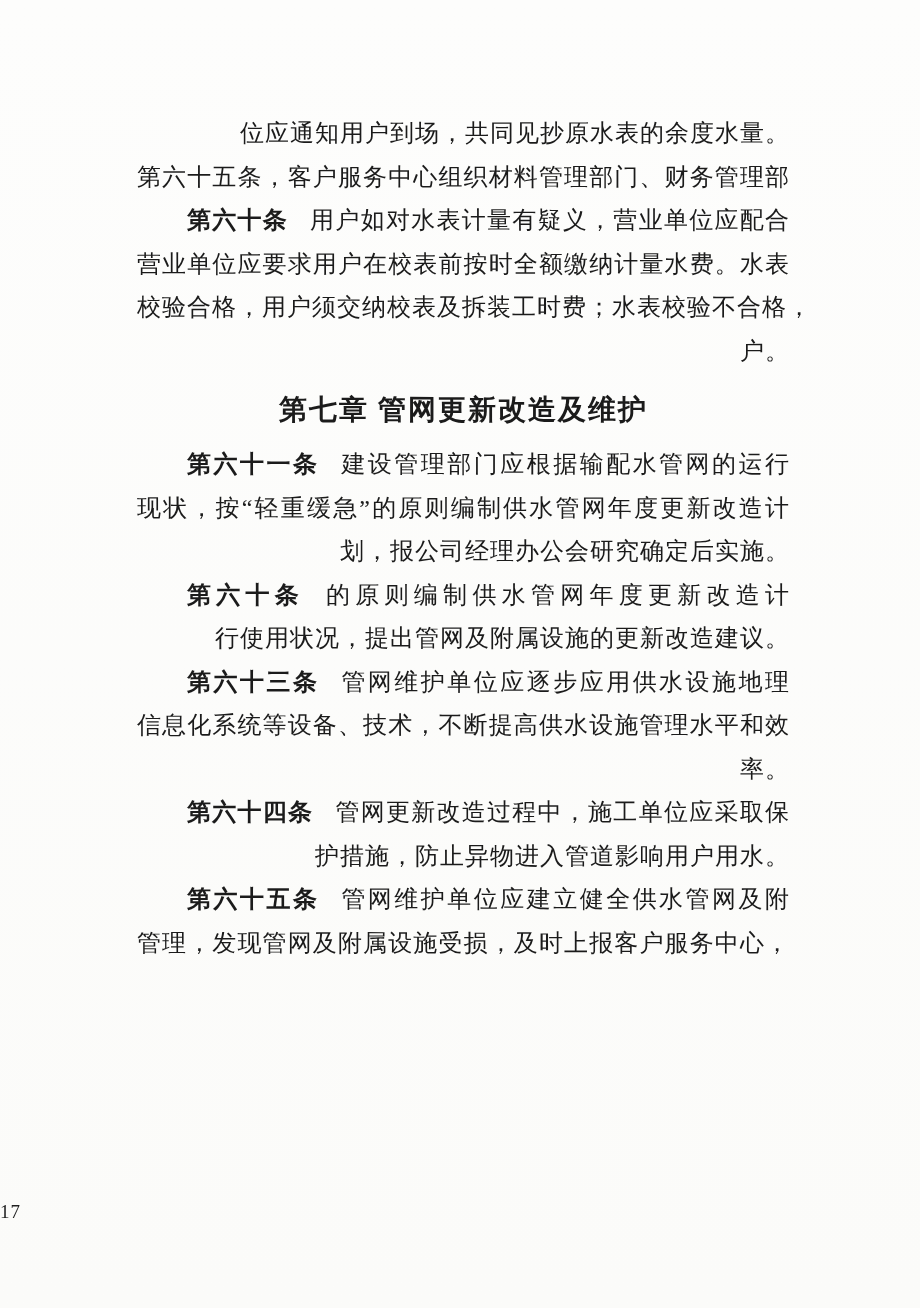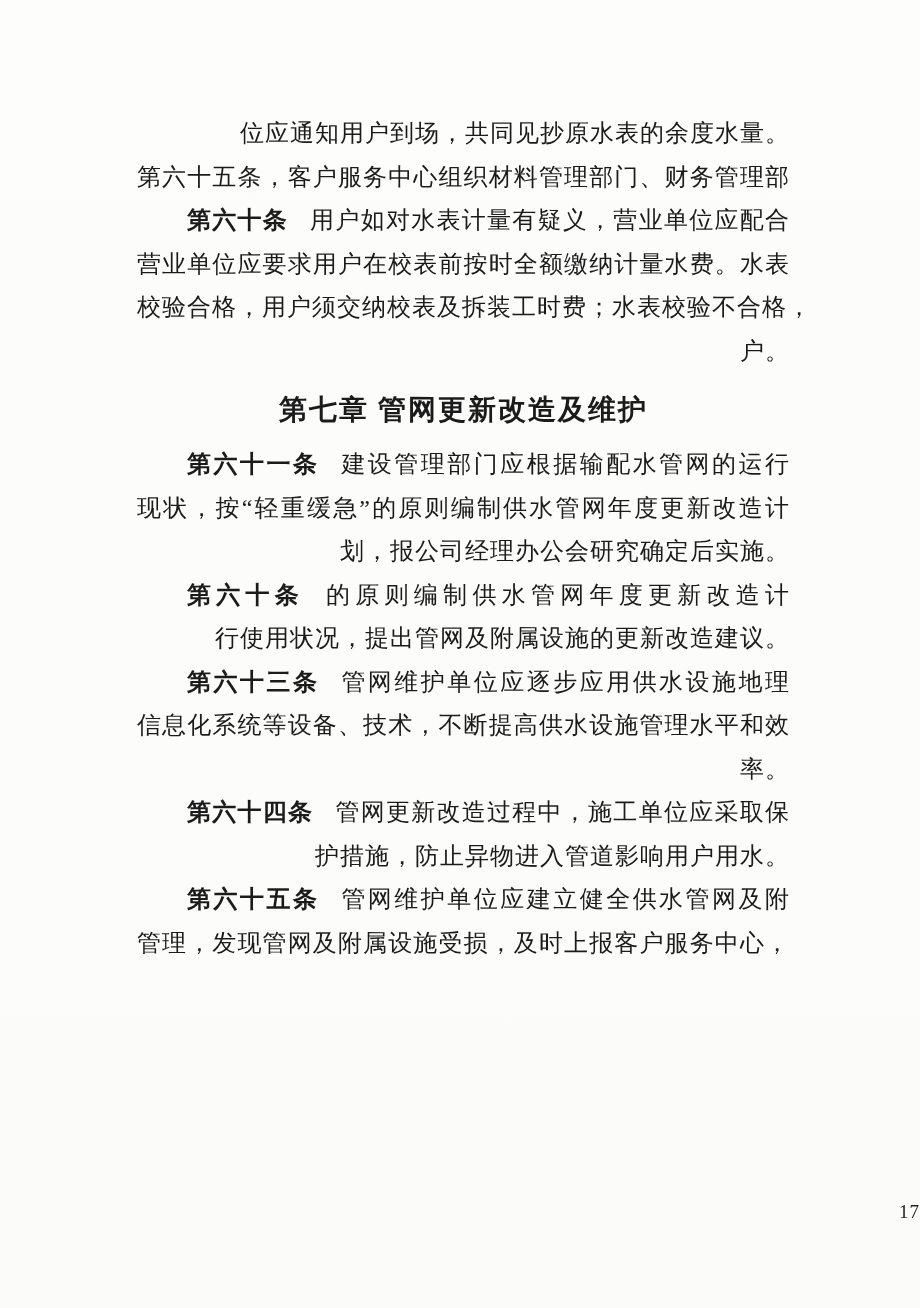--- a/index.html
+++ b/index.html
@@ -43,21 +43,21 @@
     line-height: 46px;
     font-size: 28px;
     font-weight: bold;
     text-align: center;
     letter-spacing: 2px;
   }
   .page-number {
     position: absolute;
     left: 0; top: 1201px;
     width: 920px;
-    text-align: right;
+    text-align: left;
     font-size: 19px;
     letter-spacing: 1px;
     color: #1f1f1f;
   }
 </style>
 </head>
 <body>
 
 <div class="page">
   <div class="text-block">

